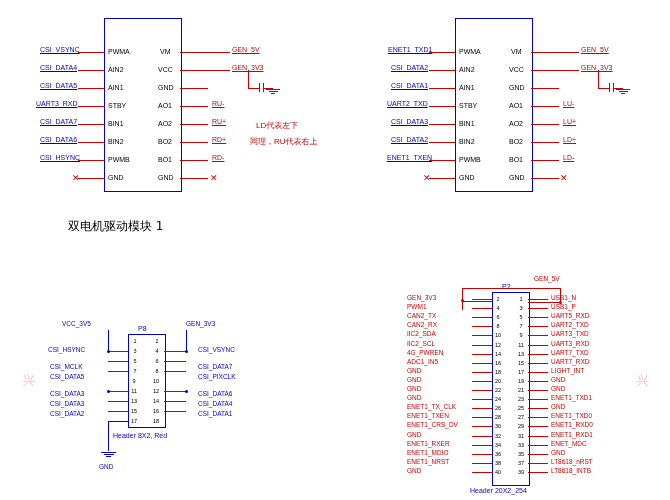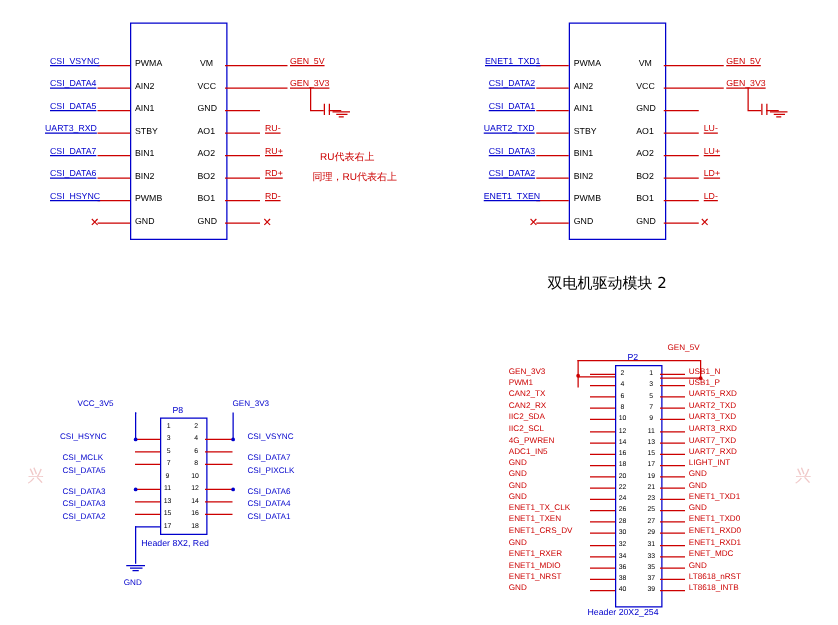--- a/index.html
+++ b/index.html
@@ -99,22 +99,23 @@
   </div>
   <div class="wire" style="left:248px;top:88px;width:11px;"></div>
   <div class="wire" style="left:263px;top:88px;width:10px;"></div>
   <div class="wirev" style="left:248px;top:70px;height:18px;"></div>
   <div class="gnd" style="left:266px;top:88px;width:14px;">
     <i style="width:14px;"></i>
       <i style="width:9px;"></i>
       <i style="width:4px;"></i>
   </div>
 
-
-  <div class="note" style="left:256px;top:120px;">RU代表右上</div>
+  <div class="cap" style="left:68px;top:218px;">双电机驱动模块 1</div>
+
+  <div class="note" style="left:256px;top:120px;">LD代表左下</div>
   <div class="note" style="left:250px;top:136px;">同理，RU代表右上</div>
 
   <div class="chipbox" style="left:455px;top:18px;width:76px;height:172px;"></div>
 
   <div class="pin" style="left:459px;top:48px;">PWMA</div>
   <div class="pin" style="left:459px;top:66px;">AIN2</div>
   <div class="pin" style="left:459px;top:84px;">AIN1</div>
   <div class="pin" style="left:459px;top:102px;">STBY</div>
   <div class="pin" style="left:459px;top:120px;">BIN1</div>
   <div class="pin" style="left:459px;top:138px;">BIN2</div>
@@ -171,21 +172,20 @@
   </div>
   <div class="wire" style="left:598px;top:88px;width:11px;"></div>
   <div class="wire" style="left:613px;top:88px;width:10px;"></div>
   <div class="wirev" style="left:598px;top:70px;height:18px;"></div>
   <div class="gnd" style="left:616px;top:88px;width:14px;">
     <i style="width:14px;"></i>
       <i style="width:9px;"></i>
       <i style="width:4px;"></i>
   </div>
 
-  <div class="cap" style="left:438px;top:218px;">双电机驱动模块 2</div>
 
   <div class="hdrbox" style="left:128px;top:334px;width:36px;height:92px;"></div>
   <div class="hdrname" style="left:138px;top:325px;">P8</div>
 
   <div class="hdrnum" style="left:130px;top:338px;">1</div>
   <div class="hdrnum" style="left:130px;top:348px;">3</div>
   <div class="hdrnum" style="left:130px;top:358px;">5</div>
   <div class="hdrnum" style="left:130px;top:368px;">7</div>
   <div class="hdrnum" style="left:129px;top:378px;">9</div>
   <div class="hdrnum" style="left:129px;top:388px;">11</div>

